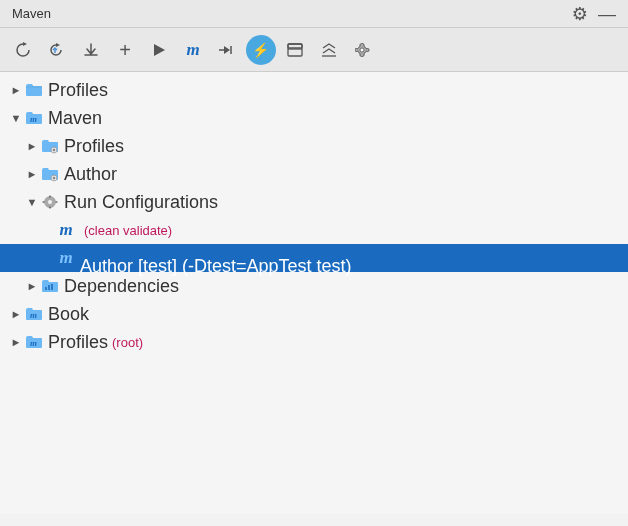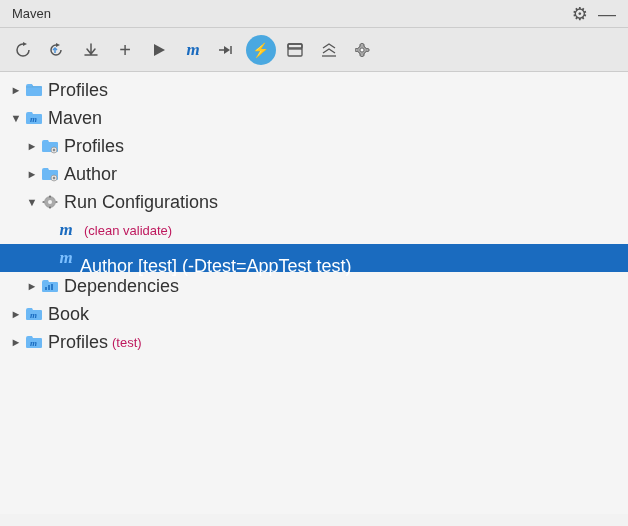--- a/index.html
+++ b/index.html
@@ -355,16 +355,16 @@
   <div class="tree-row" id="row-bookstore">
     <div class="indent" style="width:8px;"></div>
     <div class="arrow">►</div>
     <div class="icon">
       <svg width="18" height="16" viewBox="0 0 18 16">
         <path d="M1 4 Q1 2 3 2 L7 2 L8 4 L16 4 Q17 4 17 5 L17 13 Q17 14 16 14 L2 14 Q1 14 1 13Z" fill="#6cb8f5"></path>
         <text x="5" y="12" font-family="Georgia,serif" font-style="italic" font-weight="bold" font-size="9" fill="#1a6bbf">m</text>
       </svg>
     </div>
     <span class="tree-row-label">Profiles</span>
-    <span class="tree-row-hint">(test)</span>
+    <span class="tree-row-hint">(root)</span>
   </div>
 
 </div>
 
 </body></html>

